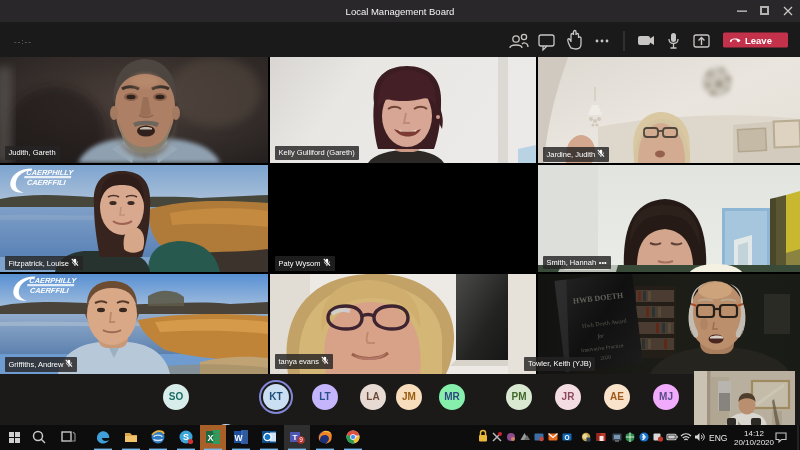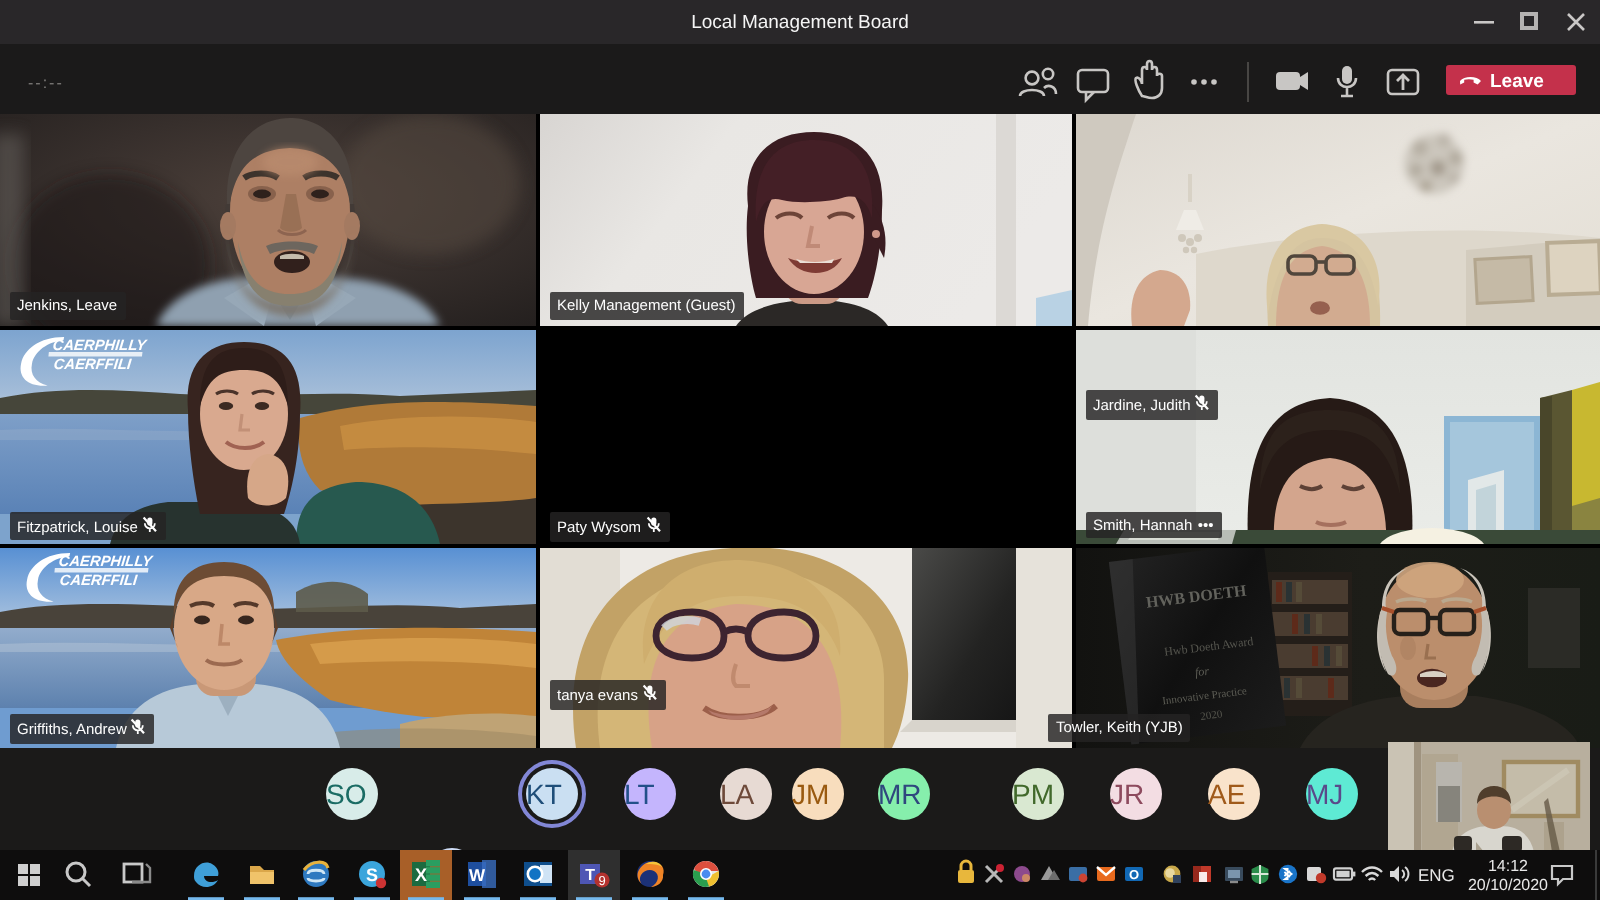--- a/index.html
+++ b/index.html
@@ -5,21 +5,21 @@
 #stage{position:absolute;left:0;top:0;width:800px;height:450px;background:#000;}
 .abs{position:absolute;}
 .titlebar{left:0;top:0;width:800px;height:22px;background:#292729;color:#f5f5f5;font-size:9.5px;text-align:center;line-height:23px;}
 .winbtns{right:0;top:0;width:90px;height:22px;}
 .ctrlbar{left:0;top:22px;width:800px;height:35px;background:#1b1a1a;}
 .timer{left:14px;top:37px;color:#807e7c;font-size:8px;letter-spacing:1px;}
 .tile{overflow:hidden;}
 .nlabel{position:absolute;left:4.5px;background:rgba(36,35,35,0.82);color:#fdfdfd;font-size:7.5px;padding:2px 4px 2.5px;white-space:nowrap;border-radius:1px;}
 .mic{display:inline-block;vertical-align:-1px;}
 .strip{left:0;top:374px;width:800px;height:51px;background:#1b1a19;}
-.av{position:absolute;top:384px;width:26px;height:26px;border-radius:50%;font-size:14px;font-weight:normal;text-align:left;line-height:26px;}
+.av{position:absolute;top:384px;width:26px;height:26px;border-radius:50%;font-size:10px;font-weight:bold;text-align:center;line-height:26px;}
 .taskbar{left:0;top:425px;width:800px;height:25px;background:#0e0d0d;}
 </style></head>
 <body>
 <div id="stage">
   <div class="abs titlebar">Local Management Board
     <div class="abs winbtns"><svg width="90" height="22">
       <rect x="27" y="10.5" width="10" height="1.3" fill="#c9c7c6"></rect>
       <rect x="50" y="6" width="9" height="9" fill="#b5b3b2"></rect>
       <rect x="52" y="8" width="5" height="5" fill="#292729"></rect>
       <path d="M74 7 L82 15 M82 7 L74 15" stroke="#c9c7c6" stroke-width="1.3"></path>
@@ -452,23 +452,23 @@
 
     <path d="M160 27 C164 25 172 25 175 27" stroke="#baa88e" stroke-width="1.8" fill="none"></path>
     <path d="M183 27 C186 25 194 25 198 27" stroke="#baa88e" stroke-width="1.8" fill="none"></path>
 
     <ellipse cx="178" cy="65" rx="7.5" ry="4.6" fill="#4a2620"></ellipse>
     <path d="M172 63 C176 61 182 61 185 63 L185 64.5 172 64.5 Z" fill="#d8d0c4"></path>
     <path d="M176 48 L175 55 L180 55" stroke="#9a7050" stroke-width="1.6" fill="none"></path>
     <ellipse cx="166" cy="50" rx="4" ry="6" fill="#a87c5c" opacity="0.5"></ellipse>
   </svg></div>
 
-  <div class="nlabel" style="top:146px;">Jenkins, Leave</div>
-  <div class="nlabel" style="left:274.5px;top:146px;">Kelly Management (Guest)</div>
-  <div class="nlabel" style="left:542.5px;top:147px;margin-top:48px;">Jardine, Judith <svg class="mic" width="8" height="9" viewBox="0 0 8 9">
+  <div class="nlabel" style="top:146px;">Judith, Gareth</div>
+  <div class="nlabel" style="left:274.5px;top:146px;">Kelly Gulliford (Gareth)</div>
+  <div class="nlabel" style="left:542.5px;top:147px;">Jardine, Judith <svg class="mic" width="8" height="9" viewBox="0 0 8 9">
         <g stroke="#fdfdfd" fill="none" stroke-width="0.9">
           <rect x="2.6" y="0.8" width="2.6" height="4" rx="1.3" fill="#fdfdfd" stroke="none"></rect>
           <path d="M1.4 3.6 c0 3.4 5 3.4 5 0 M3.9 6.4 l0 1.6"></path>
           <path d="M0.8 0.8 L7 7.6" stroke-width="1.1"></path>
         </g>
       </svg></div>
   <div class="nlabel" style="top:255.5px;">Fitzpatrick, Louise <svg class="mic" width="8" height="9" viewBox="0 0 8 9">
         <g stroke="#fdfdfd" fill="none" stroke-width="0.9">
           <rect x="2.6" y="0.8" width="2.6" height="4" rx="1.3" fill="#fdfdfd" stroke="none"></rect>
           <path d="M1.4 3.6 c0 3.4 5 3.4 5 0 M3.9 6.4 l0 1.6"></path>
@@ -483,41 +483,41 @@
         </g>
       </svg></div>
   <div class="nlabel" style="left:542.5px;top:255.5px;text-align:center;">Smith, Hannah  •••</div>
   <div class="nlabel" style="top:357px;">Griffiths, Andrew <svg class="mic" width="8" height="9" viewBox="0 0 8 9">
         <g stroke="#fdfdfd" fill="none" stroke-width="0.9">
           <rect x="2.6" y="0.8" width="2.6" height="4" rx="1.3" fill="#fdfdfd" stroke="none"></rect>
           <path d="M1.4 3.6 c0 3.4 5 3.4 5 0 M3.9 6.4 l0 1.6"></path>
           <path d="M0.8 0.8 L7 7.6" stroke-width="1.1"></path>
         </g>
       </svg></div>
-  <div class="nlabel" style="left:274.5px;top:340px;">tanya evans <svg class="mic" width="8" height="9" viewBox="0 0 8 9">
+  <div class="nlabel" style="left:274.5px;top:354px;">tanya evans <svg class="mic" width="8" height="9" viewBox="0 0 8 9">
         <g stroke="#fdfdfd" fill="none" stroke-width="0.9">
           <rect x="2.6" y="0.8" width="2.6" height="4" rx="1.3" fill="#fdfdfd" stroke="none"></rect>
           <path d="M1.4 3.6 c0 3.4 5 3.4 5 0 M3.9 6.4 l0 1.6"></path>
           <path d="M0.8 0.8 L7 7.6" stroke-width="1.1"></path>
         </g>
       </svg></div>
   <div class="nlabel" style="left:524px;top:357px;">Towler, Keith (YJB)</div>
 
   <div class="abs strip"></div>
   <div class="av" style="left:163px;background:#d8ece9;color:#1a6c64;">SO</div>
   <div class="av" style="left:213px;background:#cedcf5;color:#2a4d87;margin-top:40px;">MC</div>
   <div class="av" style="left:263px;background:#cadff2;color:#1f4e79;outline:2px solid #8287d6;outline-offset:2px;">KT</div>
   <div class="av" style="left:312px;background:#c4b5fd;color:#235089;">LT</div>
   <div class="av" style="left:360px;background:#e7dad3;color:#6e4a3a;">LA</div>
   <div class="av" style="left:396px;background:#f8ddbd;color:#9a5a10;">JM</div>
   <div class="av" style="left:439px;background:#86efac;color:#2f477e;">MR</div>
   <div class="av" style="left:506px;background:#d9e8d1;color:#41692b;">PM</div>
   <div class="av" style="left:555px;background:#f3dde3;color:#8d4a5e;">JR</div>
   <div class="av" style="left:604px;background:#f9e3cb;color:#a05a1a;">AE</div>
-  <div class="av" style="left:653px;background:#5eead4;color:#5a4a8a;">MJ</div>
+  <div class="av" style="left:653px;background:#f0abfc;color:#5a4a8a;">MJ</div>
 
   <div class="abs tile" id="selfview" style="left:694px;top:370.5px;width:101px;height:55px;background:#c9bfae;">
   <svg width="101" height="55" viewBox="0 0 101 55">
     <rect width="101" height="55" fill="#c5bbaa"></rect>
     <rect x="0" y="0" width="13" height="55" fill="#d8d1c2"></rect>
     <rect x="13" y="0" width="3.5" height="55" fill="#aa9d88"></rect>
     <rect x="17" y="6" width="18" height="49" fill="#bdb19c"></rect>
     <rect x="24" y="10" width="13" height="30" fill="#c5c2bb"></rect>
     <rect x="25" y="22" width="11" height="18" fill="#8f8c85"></rect>
 

